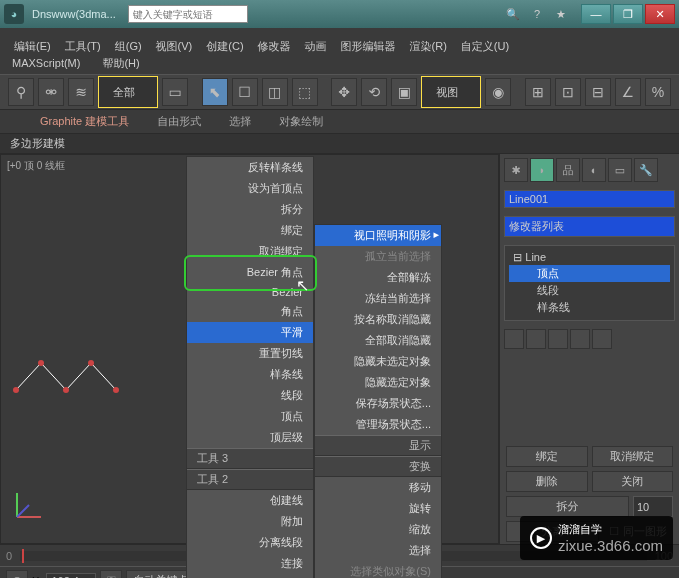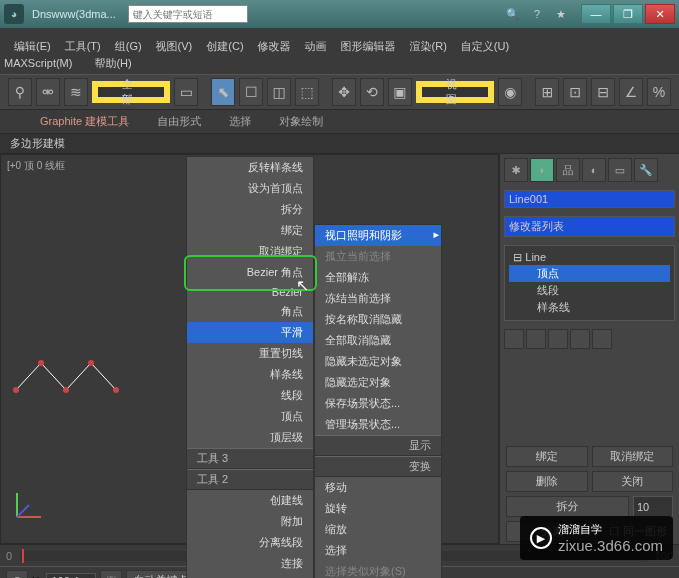--- a/index.html
+++ b/index.html
@@ -12,48 +12,48 @@
 .titlebar .search { margin-left: 12px; width: 120px; height: 18px; background: #fff; border: 1px solid #888; padding: 0 4px; font-size: 10px; color: #666; }
 .titlebar .spacer { flex: 1; }
 .titlebar .ticon { width: 20px; height: 20px; margin: 0 2px; display: flex; align-items: center; justify-content: center; color: #ccc; }
 .winbtns { display: flex; gap: 2px; margin-left: 8px; }
 .winbtn { width: 30px; height: 20px; background: linear-gradient(#6aa,#488); border: 1px solid #377; display: flex; align-items: center; justify-content: center; color: #fff; }
 .winbtn.close { background: linear-gradient(#d55,#b33); border-color: #a22; }
 
 
 .menubar { height: 24px; background: #3a3a3a; display: flex; align-items: center; padding: 0 8px; gap: 2px; }
 .menubar .item { color: #ccc; padding: 2px 6px; margin-top: 12px; }
-.menubar2 { height: 22px; background: #3a3a3a; display: flex; align-items: center; padding: 0 0; gap: 14px; }
+.menubar2 { height: 22px; background: #3a3a3a; display: flex; align-items: center; padding: 0 8px; gap: 14px; }
 .menubar2 .item { color: #ccc; padding: 2px 4px; }
 
 
 .toolbar { height: 36px; background: #444; border-top: 1px solid #555; border-bottom: 1px solid #2a2a2a; display: flex; align-items: center; padding: 0 8px; gap: 4px; }
 .tbtn { width: 28px; height: 28px; background: #4a4a4a; border: 1px solid #333; display: flex; align-items: center; justify-content: center; color: #bbb; font-size: 14px; }
 .tbtn.active { background: #5a8aba; }
-.tsel { height: 22px; background: #333; border: 6px solid #fde047; color: #ccc; padding: 0 24px; min-width: 60px; display: flex; align-items: center; }
+.tsel { height: 32px; background: #333; border: 1px solid #fde047; color: #ccc; padding: 0 14px; min-width: 60px; display: flex; align-items: center; }
 .tsep { width: 6px; }
 
 
 .ribbon { height: 24px; background: #3a3a3a; display: flex; align-items: center; border-bottom: 1px solid #2a2a2a; }
 .ribbon .tab { color: #aaa; padding: 4px 14px; }
 .ribbon .tab.active { color: #d98; padding-left: 40px; }
 .subribbon { height: 20px; background: #333; color: #ccc; padding: 2px 10px; border-bottom: 1px solid #2a2a2a; }
 
 
 .main { display: flex; height: 390px; justify-content: space-between; }
 .viewport { flex: 1; background: #3a3a3a; position: relative; border: 1px solid #2a2a2a; }
 .vplabel { position: absolute; top: 4px; left: 6px; color: #aaa; font-size: 10px; }
 .vp-shape { position: absolute; top: 200px; left: 10px; }
 .vp-shape svg { display: block; }
 .axis { position: absolute; bottom: 16px; left: 8px; }
 
 
 .ctxmenu { position: absolute; background: #555; border: 1px solid #333; min-width: 120px; z-index: 100; }
 .ctxmenu .row { color: #ddd; padding: 3px 10px; text-align: right; white-space: nowrap; position: relative; }
-.ctxmenu .row.left { text-align: left; }
+.ctxmenu .row.left { text-align: right; }
 .ctxmenu .row.hl { background: #2a6ad0; color: #fff; }
 .ctxmenu .row .chk { position: absolute; right: -10px; top: 3px; color: #5c5; }
 .ctxmenu .row .arrow { position: absolute; right: 2px; top: 3px; }
 .ctxmenu .hdr { background: #444; color: #bbb; padding: 2px 10px; border-top: 1px solid #666; border-bottom: 1px solid #333; }
 .greenbox { position: absolute; border: 2px solid #3c3; border-radius: 6px; pointer-events: none; z-index: 150; }
 .cursor { position: absolute; z-index: 200; font-size: 16px; color: #fff; }
 
 
 .rightpanel { width: 180px; background: #444; border-left: 1px solid #2a2a2a; display: flex; flex-direction: column; }
 .rp-icons { display: flex; gap: 2px; padding: 4px; flex-wrap: wrap; }

